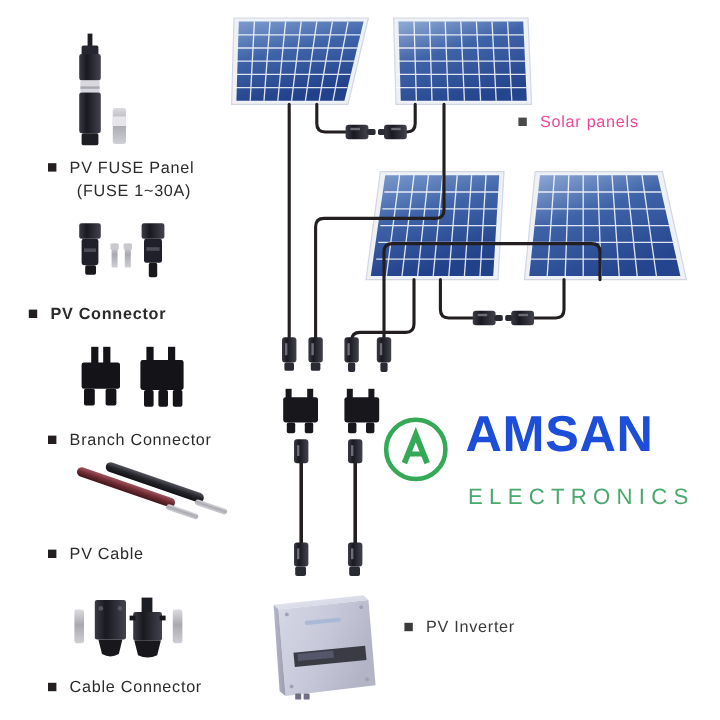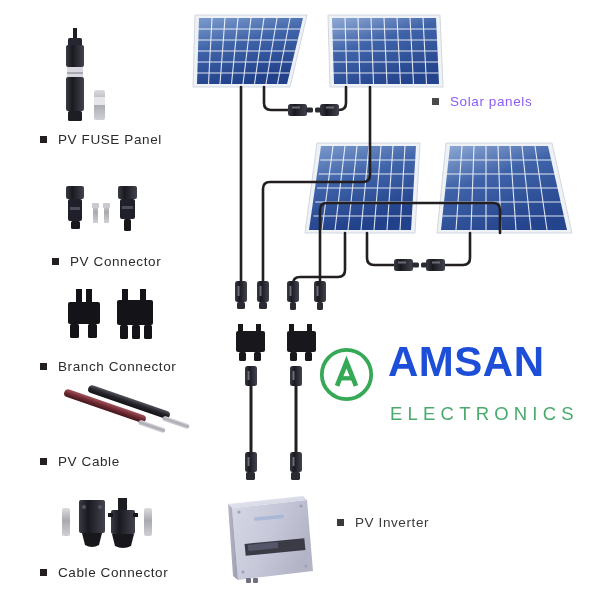--- a/index.html
+++ b/index.html
@@ -378,24 +378,25 @@
       <path d="M112,534 L134,534 L131,546 Q123,550 115,546 Z" fill="#17171c"></path>
       <rect x="62" y="508" width="8" height="28" rx="2" fill="url(#metalGrad)"></rect>
       <rect x="144" y="508" width="8" height="28" rx="2" fill="url(#metalGrad)"></rect>
     </g>
   </svg>
 
   <div class="label" style="left:40px; top:130px;">
     <span class="bullet"></span>
     <span class="label-text-wrap">
       <span>PV FUSE Panel</span>
-    </span>
-  </div>
-
-  <div class="label" style="left:52px; top:252px;">
+      <span class="label-line2">(FUSE 1~30A)</span>
+    </span>
+  </div>
+
+  <div class="label" style="left:24px; top:252px;font-weight:bold;">
     <span class="bullet"></span>
     <span class="label-text-wrap">
       <span>PV Connector</span>
     </span>
   </div>
 
   <div class="label" style="left:40px; top:357px;">
     <span class="bullet"></span>
     <span class="label-text-wrap">
       <span>Branch Connector</span>
@@ -409,21 +410,21 @@
     </span>
   </div>
 
   <div class="label" style="left:40px; top:563px;">
     <span class="bullet"></span>
     <span class="label-text-wrap">
       <span>Cable Connector</span>
     </span>
   </div>
 
-  <div class="label" style="left:432px; top:92px; color:#8b5cf6;">
+  <div class="label" style="left:432px; top:92px; color:#ec4899;">
     <span class="bullet" style="background:#4a4a4a;"></span>
     <span class="label-text-wrap">
       <span>Solar panels</span>
     </span>
   </div>
 
   <div class="label" style="left:337px; top:513px; color:#3a3a3a;">
     <span class="bullet" style="background:#3a3a3a;"></span>
     <span class="label-text-wrap">
       <span>PV Inverter</span>

